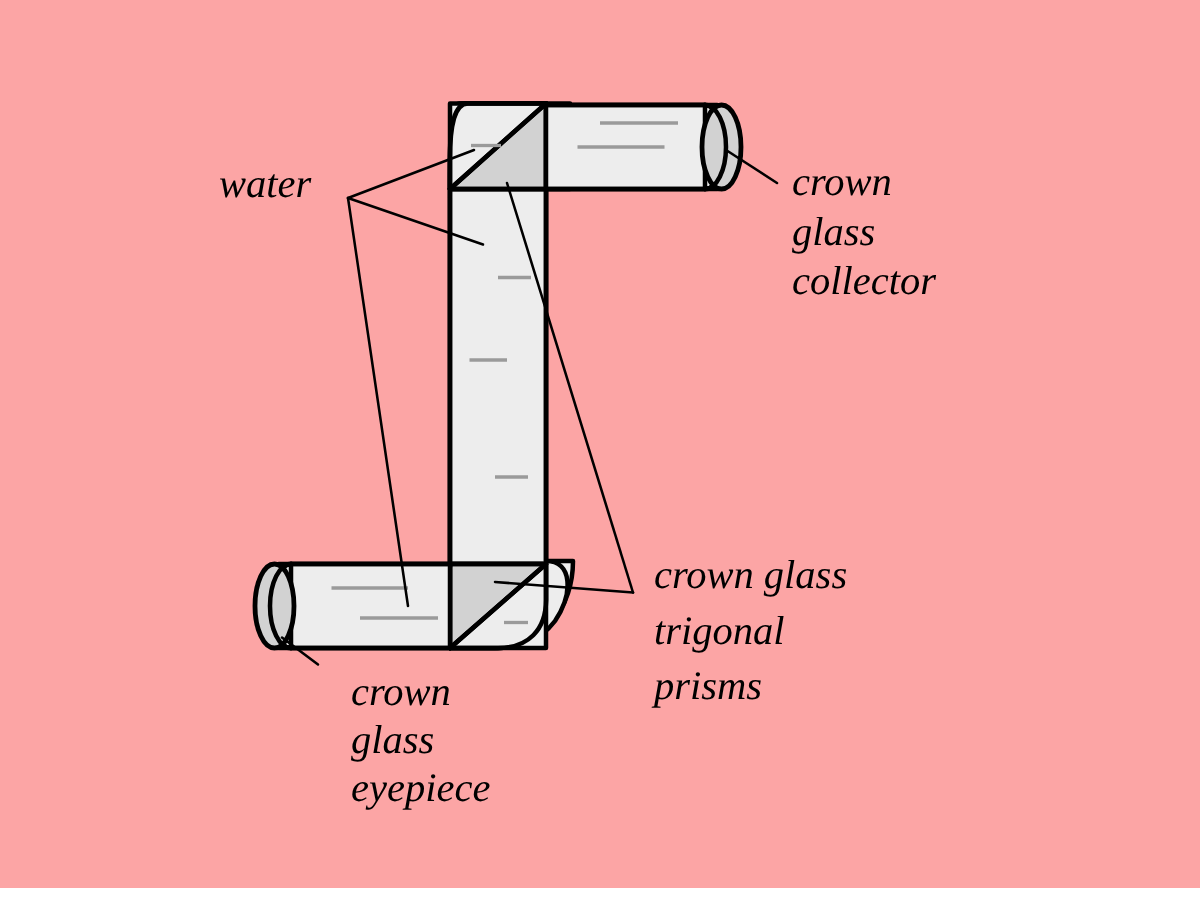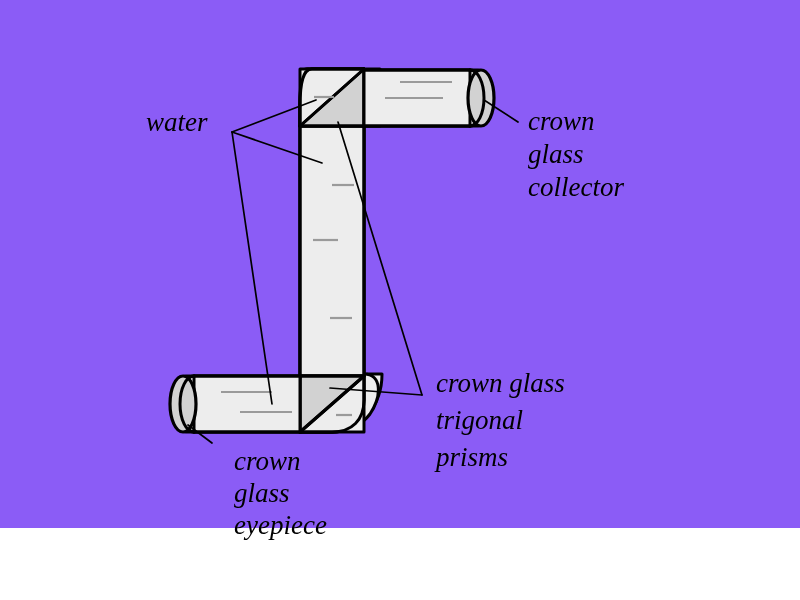--- a/index.html
+++ b/index.html
@@ -10,22 +10,22 @@
   }
   body {
     width: 800px;
     height: 600px;
     overflow: hidden;
     font-family: "Liberation Serif", "DejaVu Serif", serif;
   }
   #diagram-root {
     position: relative;
     width: 800px;
-    height: 528px;
-    background: #8b5cf6;
+    height: 592px;
+    background: #fca5a5;
   }
   svg#periscope-svg {
     display: block;
     width: 800px;
     height: 600px;
   }
   .body-fill {
     fill: #ededed;
     stroke: #000000;
     stroke-width: 3;

